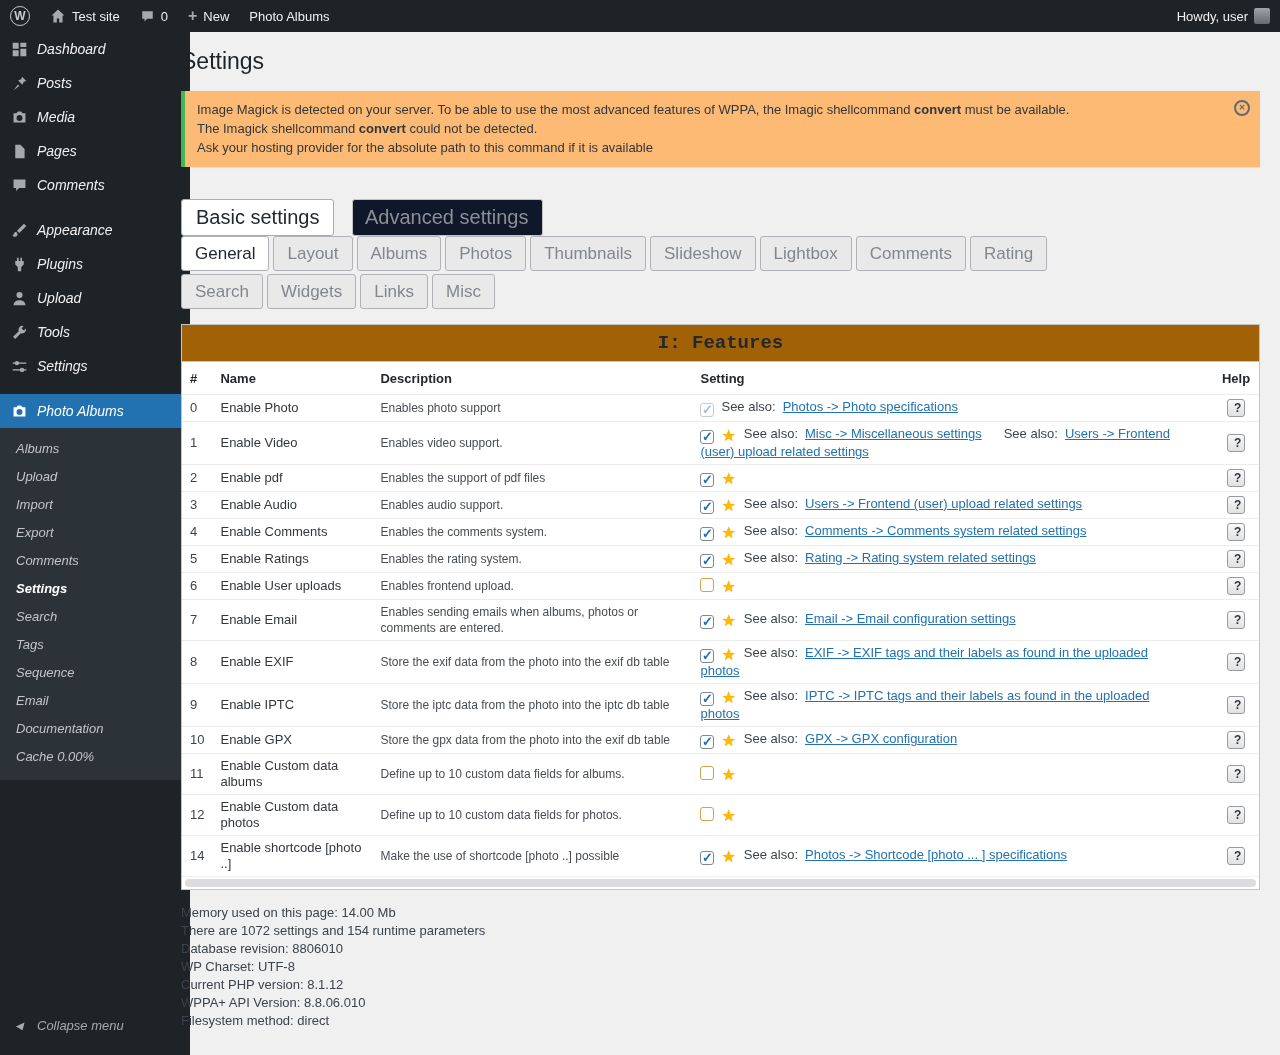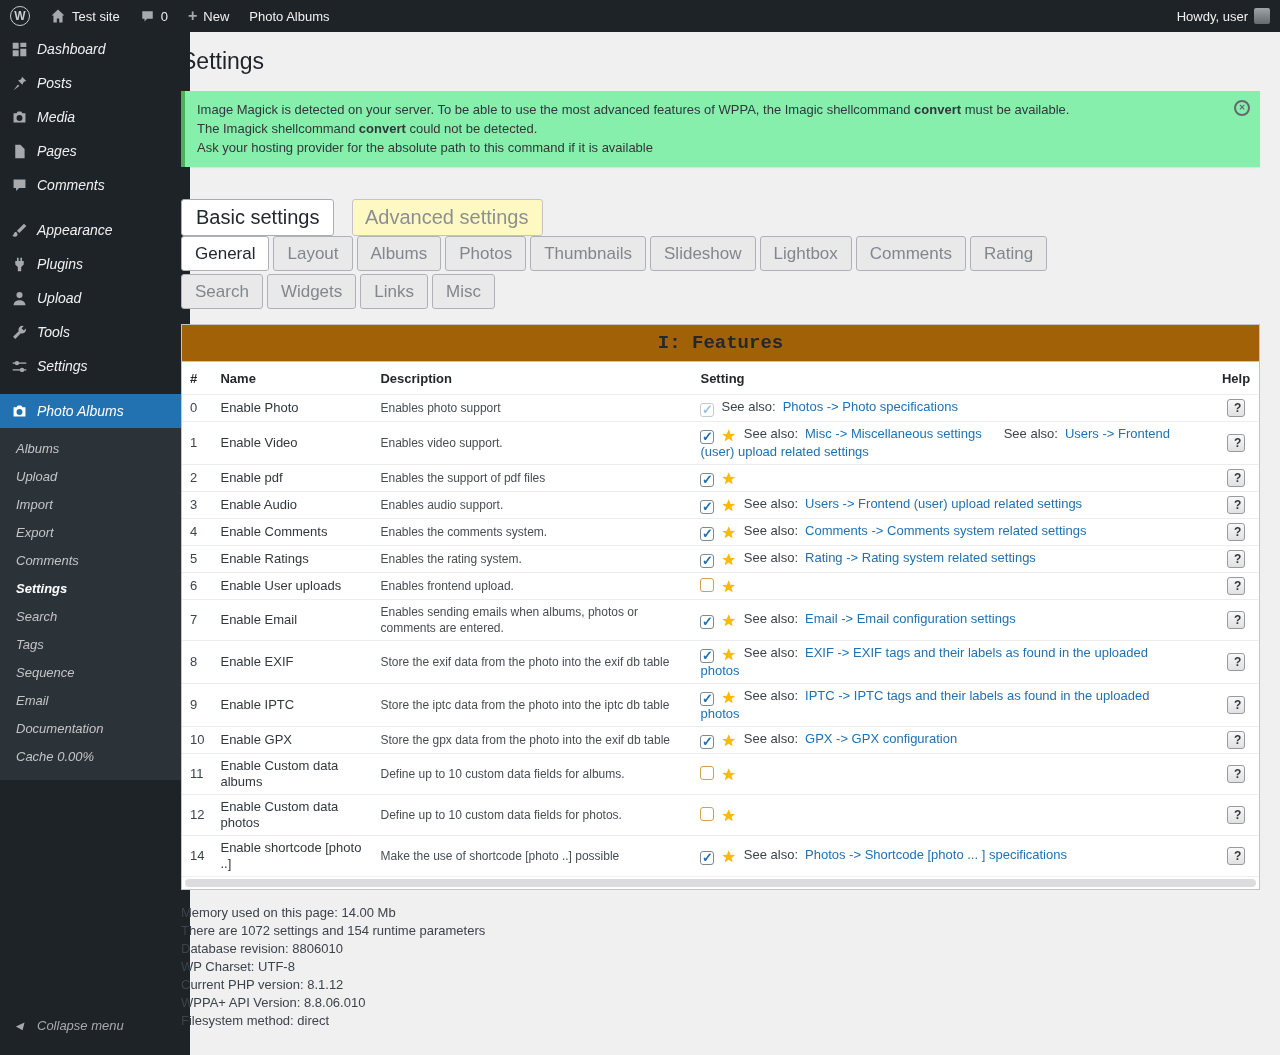--- a/index.html
+++ b/index.html
@@ -33,32 +33,32 @@
   .submenu-item { display:block; padding:5px 10px 5px 16px; font-size:13px; color:#c3c4c7; cursor:pointer; line-height:18px; }
   .submenu-item.current { color:#fff; font-weight:700; }
   .collapse { position:absolute; bottom:14px; left:0; width:100%; display:flex; align-items:center; gap:9px;
     padding:8px 10px; color:#a7aaad; font-size:13px; cursor:pointer; }
   .collapse .mi-icon { width:18px; display:inline-flex; justify-content:center; color:#a7aaad; font-size:10px; }
 
   
   #content { position:absolute; left:160px; top:32px; right:0; bottom:0; padding:10px 20px 0 21px; overflow:hidden; }
   h1.page-title { font-size:23px; font-weight:400; color:#1d2327; margin:4px 0 15px; line-height:30px; }
 
-  .notice { background:#86efac; border-left:4px solid #46b450; box-shadow:0 1px 1px rgba(0,0,0,.06);
+  .notice { background:#fdba74; border-left:4px solid #46b450; box-shadow:0 1px 1px rgba(0,0,0,.06);
     padding:9px 44px 9px 12px; position:relative; }
   .notice p { margin:1px 0; line-height:18px; color:#32373c; }
   .notice b { font-weight:700; }
   .notice-dismiss { position:absolute; top:9px; right:10px; width:16px; height:16px; border:2px solid #646970;
     border-radius:50%; color:#646970; font-size:8px; font-weight:700; display:flex; align-items:center;
     justify-content:center; cursor:pointer; line-height:1; }
 
   .main-tabs { margin-top:32px; }
   .main-tab { display:inline-block; font-size:20px; padding:6px 14px; border:1px solid #a9adb2; border-radius:3px;
     margin-right:14px; background:#fff; color:#23282d; cursor:pointer; }
-  .main-tab.inactive { background:#fef9c3; color:#8c8f94; border-color:#c3c4c7;padding-left:12px; }
+  .main-tab.inactive { background:#0f172a; color:#8c8f94; border-color:#c3c4c7;padding-left:12px; }
 
   .sub-tabs { display:flex; flex-wrap:wrap; max-width:1040px; }
   .sub-tab { font-size:17px; padding:6px 13px; border:1px solid #aeb2b7; border-radius:3px; margin:0 4px 3px 0;
     background:#e9e9ea; color:#82878c; cursor:pointer; line-height:21px; }
   .sub-tab.active { background:#fff; color:#23282d; }
   .tab-break { flex-basis:100%; height:0; }
 
   
   .table-wrap { margin-top:12px; border:1px solid #c3c4c7; background:#fff; }
   table.features { width:100%; border-collapse:collapse; }
@@ -71,21 +71,21 @@
   td.col-desc { font-size:12px; color:#484d52; }
   .checkbox { width:14px; height:14px; border:1px solid #7e8993; border-radius:3px; background:#fff;
     display:inline-flex; align-items:center; justify-content:center; font-size:13px; font-weight:700;
     color:#2271b1; vertical-align:-3px; margin-right:7px; line-height:1; cursor:pointer; }
   .checkbox.unchecked { border-color:#cfa14f; color:transparent; }
   .checkbox.disabled { border-color:#c6cbd1; color:#9dc3e3; }
   .star { color:#ffb900; font-size:16px; vertical-align:-3px; margin-right:8px; line-height:1;
     text-shadow:0 0 1px #d99b00; }
   .see-also { margin-right:22px; white-space:normal; }
   .see-label { color:#3c434a; }
-  .see-link { color:#2271b1; margin-left:7px; cursor:pointer; }
+  .see-link { color:#2271b1; margin-left:7px; cursor:pointer;text-decoration:underline; }
   .help-btn { display:inline-block; width:18px; height:18px; line-height:15px; text-align:center;
     border:1px solid #979aa1; border-radius:3px; background:linear-gradient(#f8f8f8,#e1e1e2); color:#32373c;
     font-weight:700; font-size:12px; cursor:pointer; }
   .hscroll { height:13px; position:relative; border-top:1px solid #f0f0f1; }
   .hscroll .thumb { position:absolute; left:3px; right:3px; top:2px; height:8px; background:#dcdcde; border-radius:4px; cursor:pointer; }
 
   .info-lines { margin-top:14px; }
   .info-line { line-height:18px; color:#3c434a; }
 </style>
 </head>

